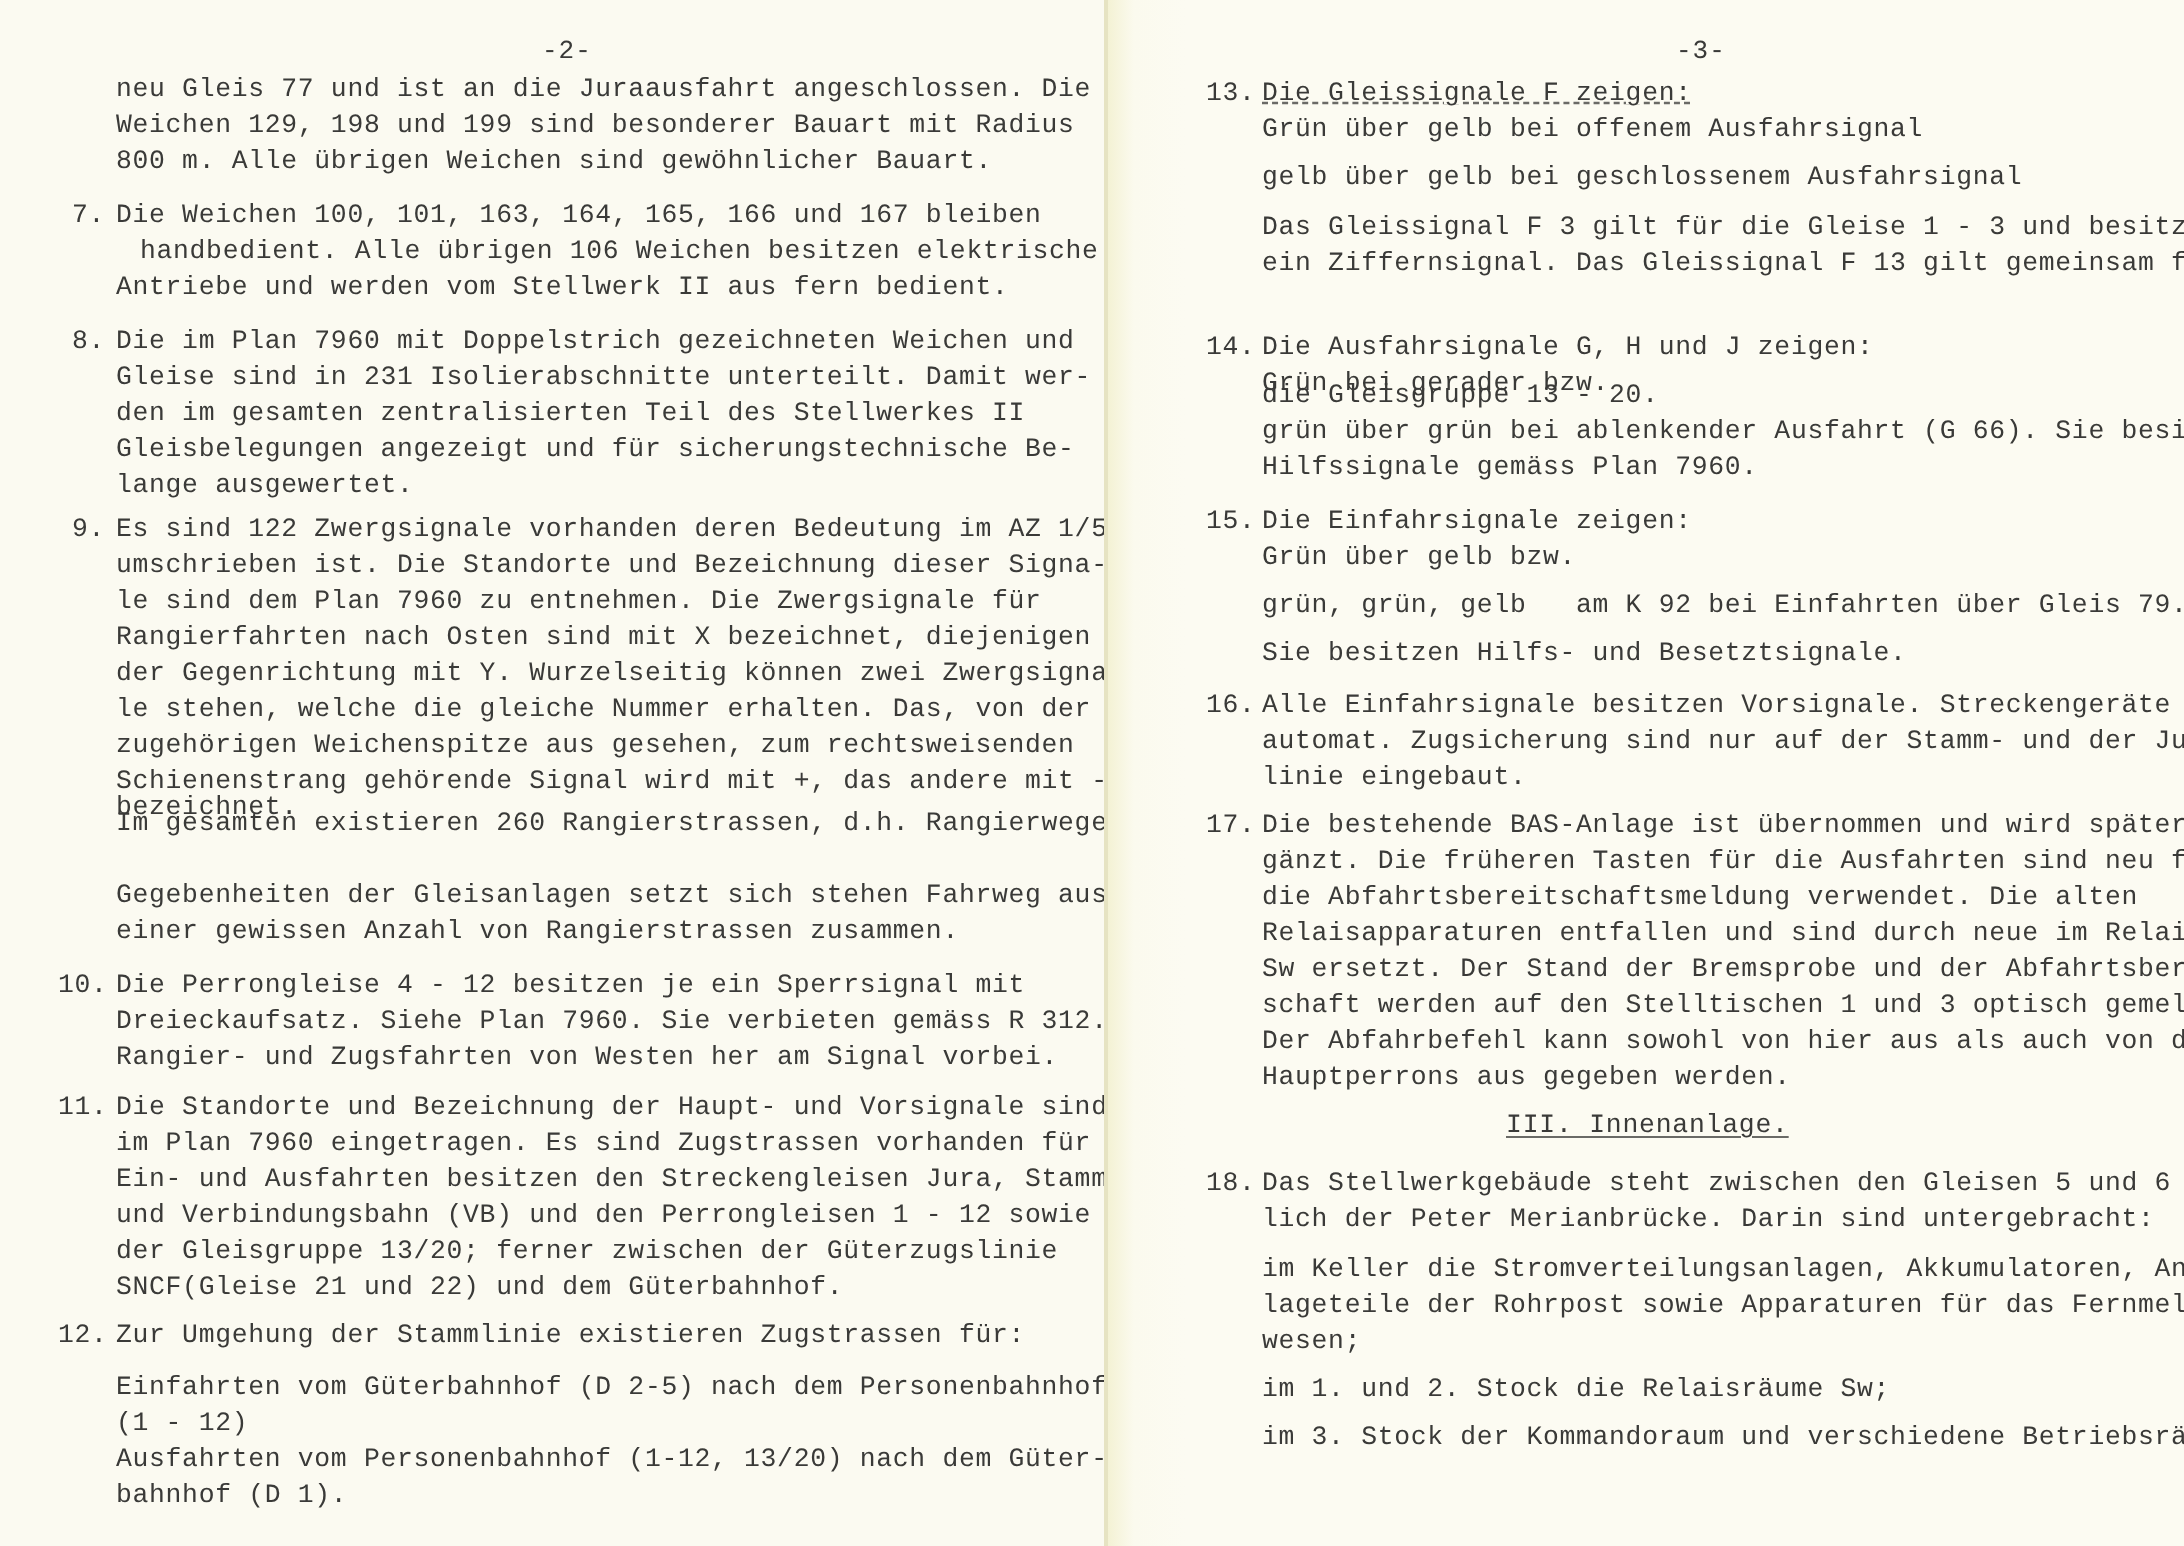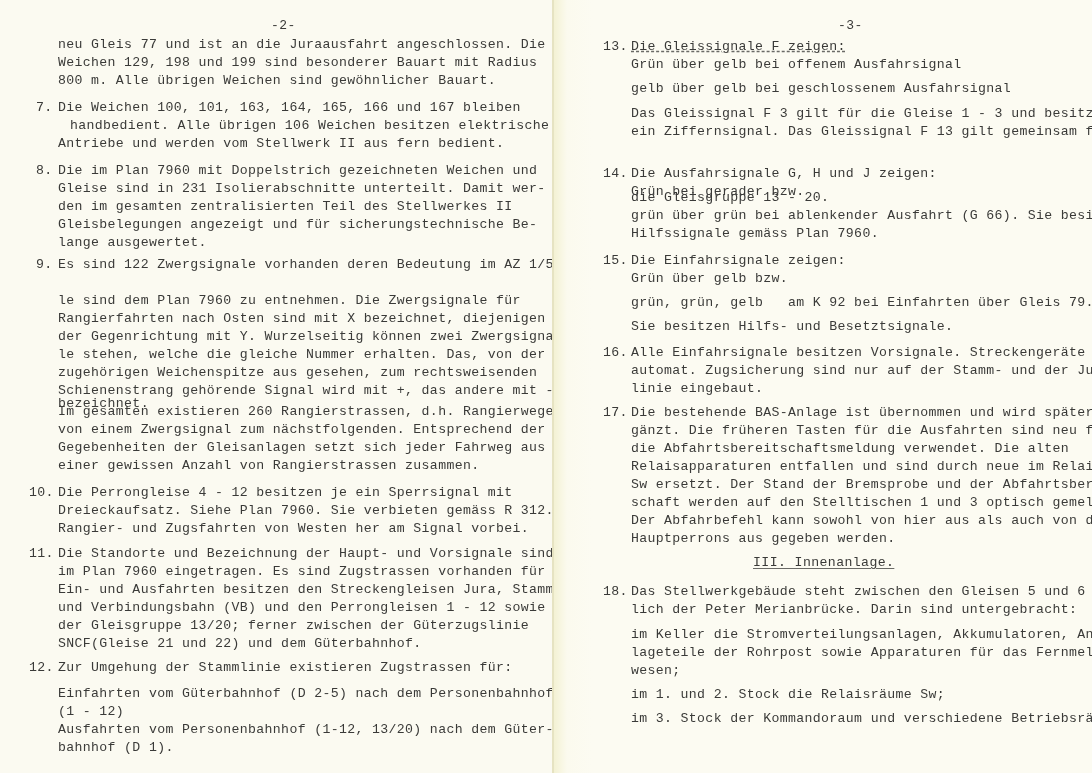--- a/index.html
+++ b/index.html
@@ -40,30 +40,30 @@
 
     <div class="num" style="left:36px;top:162px;">8.</div>
     <div class="line" style="left:58px;top:162px;">Die im Plan 7960 mit Doppelstrich gezeichneten Weichen und</div>
     <div class="line" style="left:58px;top:180px;">Gleise sind in 231 Isolierabschnitte unterteilt. Damit wer-</div>
     <div class="line" style="left:58px;top:198px;">den im gesamten zentralisierten Teil des Stellwerkes II</div>
     <div class="line" style="left:58px;top:216px;">Gleisbelegungen angezeigt und für sicherungstechnische Be-</div>
     <div class="line" style="left:58px;top:234px;">lange ausgewertet.</div>
 
     <div class="num" style="left:36px;top:256px;">9.</div>
     <div class="line" style="left:58px;top:256px;">Es sind 122 Zwergsignale vorhanden deren Bedeutung im AZ 1/50</div>
+    <div class="line" style="left:58px;top:274px;">umschrieben ist. Die Standorte und Bezeichnung dieser Signa-</div>
     <div class="line" style="left:58px;top:292px;">le sind dem Plan 7960 zu entnehmen. Die Zwergsignale für</div>
     <div class="line" style="left:58px;top:310px;">Rangierfahrten nach Osten sind mit X bezeichnet, diejenigen</div>
     <div class="line" style="left:58px;top:328px;">der Gegenrichtung mit Y. Wurzelseitig können zwei Zwergsigna-</div>
     <div class="line" style="left:58px;top:346px;">le stehen, welche die gleiche Nummer erhalten. Das, von der</div>
     <div class="line" style="left:58px;top:364px;">zugehörigen Weichenspitze aus gesehen, zum rechtsweisenden</div>
     <div class="line" style="left:58px;top:382px;">Schienenstrang gehörende Signal wird mit +, das andere mit -</div>
     <div class="line" style="left:58px;top:395px;">bezeichnet.</div>
     <div class="line" style="left:58px;top:403px;">Im gesamten existieren 260 Rangierstrassen, d.h. Rangierwege</div>
-    <div class="line" style="left:58px;top:421px;">von einem Zwergsignal zum nächstfolgenden. Entsprechend der</div>
-    <div class="line" style="left:58px;top:439px;">Gegebenheiten der Gleisanlagen setzt sich jeder Fahrweg aus</div>
+    <div class="line" style="left:58px;top:439px;">Gegebenheiten der Gleisanlagen setzt sich stehen Fahrweg aus</div>
     <div class="line" style="left:58px;top:457px;">einer gewissen Anzahl von Rangierstrassen zusammen.</div>
 
     <div class="num" style="left:29px;top:484px;">10.</div>
     <div class="line" style="left:58px;top:484px;">Die Perrongleise 4 - 12 besitzen je ein Sperrsignal mit</div>
     <div class="line" style="left:58px;top:502px;">Dreieckaufsatz. Siehe Plan 7960. Sie verbieten gemäss R 312.1</div>
     <div class="line" style="left:58px;top:520px;">Rangier- und Zugsfahrten von Westen her am Signal vorbei.</div>
 
     <div class="num" style="left:29px;top:545px;">11.</div>
     <div class="line" style="left:58px;top:545px;">Die Standorte und Bezeichnung der Haupt- und Vorsignale sind</div>
     <div class="line" style="left:58px;top:563px;">im Plan 7960 eingetragen. Es sind Zugstrassen vorhanden für</div>

